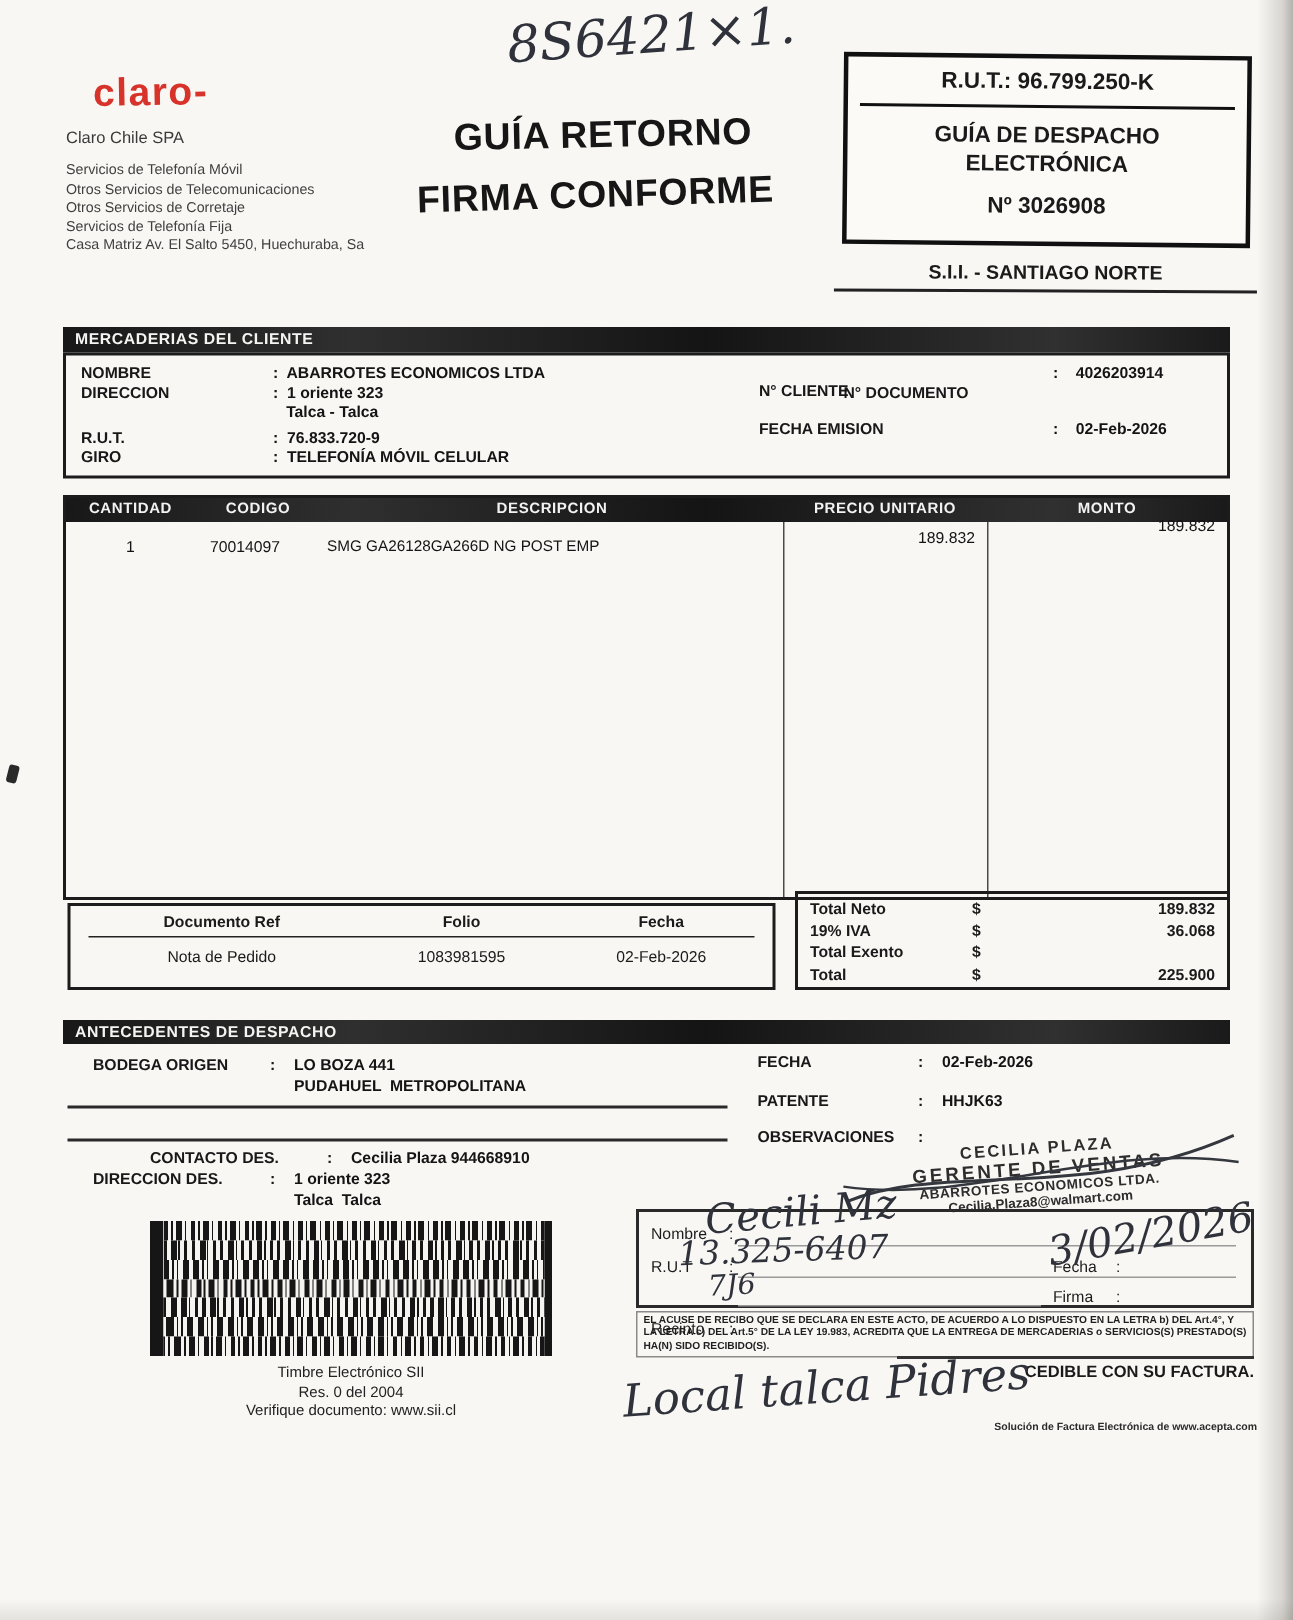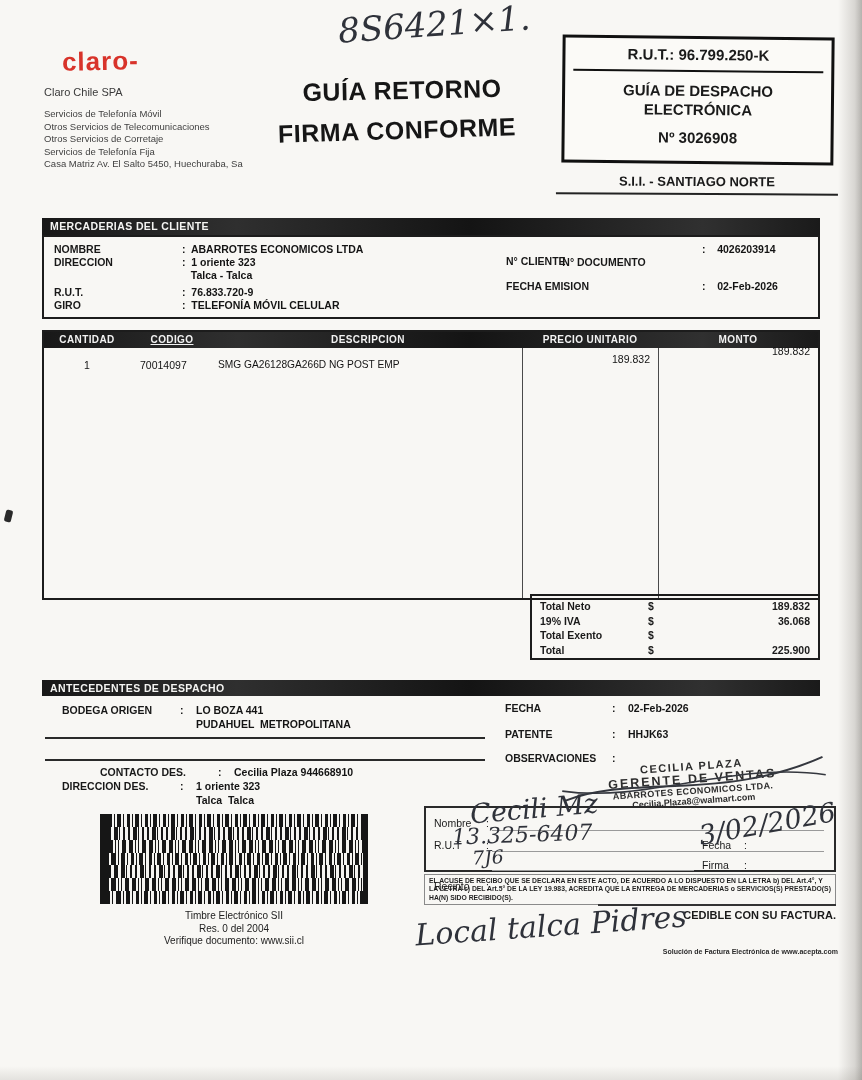--- a/index.html
+++ b/index.html
@@ -125,34 +125,46 @@
       <span class="lbl" style="width:196px;text-align:center;">N° DOCUMENTO</span><span class="val"></span>
     </div>
     <div class="abs" style="left:462px;top:43px;">
       <span class="lbl" style="width:196px;">FECHA EMISION</span><span class="val">:    02-Feb-2026</span>
     </div>
   </div>
 
   <div class="abs boxed" style="left:42px;top:330px;width:778px;height:270px;">
     <div class="abs bar" style="left:0;top:0;width:774px;height:16px;padding-left:0;">
       <span class="thead-cell" style="left:0;width:86px;">CANTIDAD</span>
-      <span class="thead-cell" style="left:86px;width:84px;text-decoration:underline;">CODIGO</span>
+      <span class="thead-cell" style="left:86px;width:84px;">CODIGO</span>
       <span class="thead-cell" style="left:170px;width:308px;text-align:center;">DESCRIPCION</span>
       <span class="thead-cell" style="left:478px;width:136px;">PRECIO UNITARIO</span>
       <span class="thead-cell" style="left:614px;width:160px;">MONTO</span>
     </div>
     <div class="colline" style="left:478px;"></div>
     <div class="colline" style="left:614px;"></div>
     <span class="cell" style="left:0;top:27px;width:86px;text-align:center;">1</span>
     <span class="cell" style="left:96px;top:27px;">70014097</span>
     <span class="cell" style="left:174px;top:27px;font-size:10.2px;">SMG GA26128GA266D NG POST EMP</span>
     <span class="cell" style="left:478px;top:21px;width:128px;text-align:right;">189.832</span>
     <span class="cell" style="left:614px;top:13px;width:152px;text-align:right;">189.832</span>
   </div>
 
+  <div class="abs boxed" style="left:45px;top:602px;width:472px;height:58px;">
+    <div class="flexrow" style="top:5px;border-bottom:1.5px solid #222;padding-bottom:3px;">
+      <span class="refh" style="width:40%;">Documento Ref</span>
+      <span class="refh" style="width:32%;">Folio</span>
+      <span class="refh" style="width:28%;">Fecha</span>
+    </div>
+    <div class="flexrow" style="top:28px;">
+      <span class="refv" style="width:40%;">Nota de Pedido</span>
+      <span class="refv" style="width:32%;">1083981595</span>
+      <span class="refv" style="width:28%;">02-Feb-2026</span>
+    </div>
+  </div>
 
   <div class="abs boxed" style="left:530px;top:594px;width:290px;height:66px;padding:3px 8px;">
     <div class="tot-row">
       <span class="tot-l">Total Neto</span>
       <span class="tot-c">$</span>
       <span class="tot-v">189.832</span>
     </div>
     <div class="tot-row">
       <span class="tot-l">19% IVA</span>
       <span class="tot-c">$</span>

